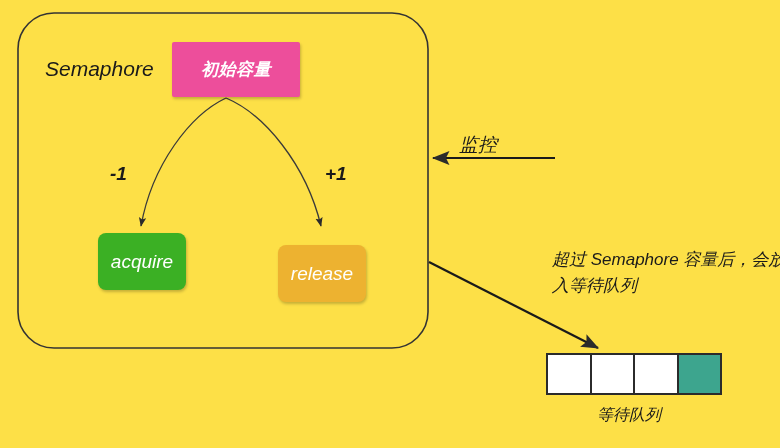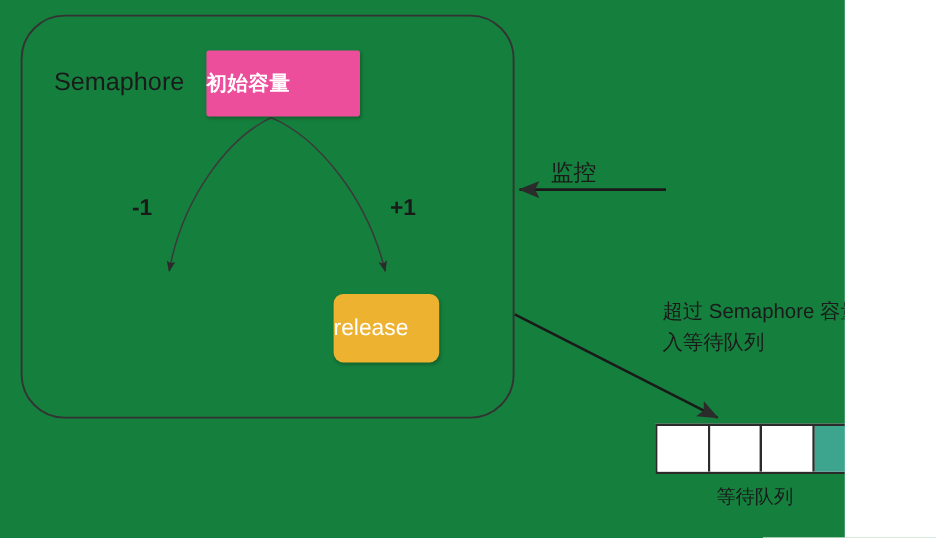--- a/index.html
+++ b/index.html
@@ -2,37 +2,39 @@
 <html><head>
 <meta charset="utf-8">
 <style>
   html, body {
     margin: 0;
     padding: 0;
     background: #ffffff;
   }
   #canvas {
     position: relative;
-    width: 704px;
+    width: 780px;
     height: 448px;
-    background: #15803d;
+    background: #fde047;
     font-family: "Liberation Sans", "DejaVu Sans", sans-serif;
     overflow: hidden;
+    font-style: italic;
   }
   #svg-layer {
     position: absolute;
     left: 0; top: 0;
     width: 780px;
     height: 448px;
     pointer-events: none;
   }
   .node {
     position: absolute;
     display: flex;
     align-items: center;
+    justify-content: center;
     color: #ffffff;
     box-sizing: border-box;
     box-shadow: 1px 2px 3px rgba(0,0,0,0.22);
   }
   .node-label {
     white-space: nowrap;
     line-height: 1;
   }
   #node-initial-capacity {
     left: 172px;
@@ -174,20 +176,23 @@
 
     <line x1="429" y1="262" x2="598" y2="348" stroke="#1a1a1a" stroke-width="2.2" marker-end="url(#arrowhead)"></line>
   </svg>
 
   <div class="plain-text" id="label-semaphore">Semaphore</div>
 
   <div class="node" id="node-initial-capacity" style="background: rgb(237, 78, 155);">
     <span class="node-label">初始容量</span>
   </div>
 
+  <div class="node" id="node-acquire" style="background: rgb(59, 176, 36);">
+    <span class="node-label">acquire</span>
+  </div>
 
   <div class="node" id="node-release" style="background: rgb(237, 178, 48); margin-top: 12px;">
     <span class="node-label">release</span>
   </div>
 
 
   <div class="plain-text" id="label-minus-one">-1</div>
 
   <div class="plain-text" id="label-plus-one">+1</div>
 

